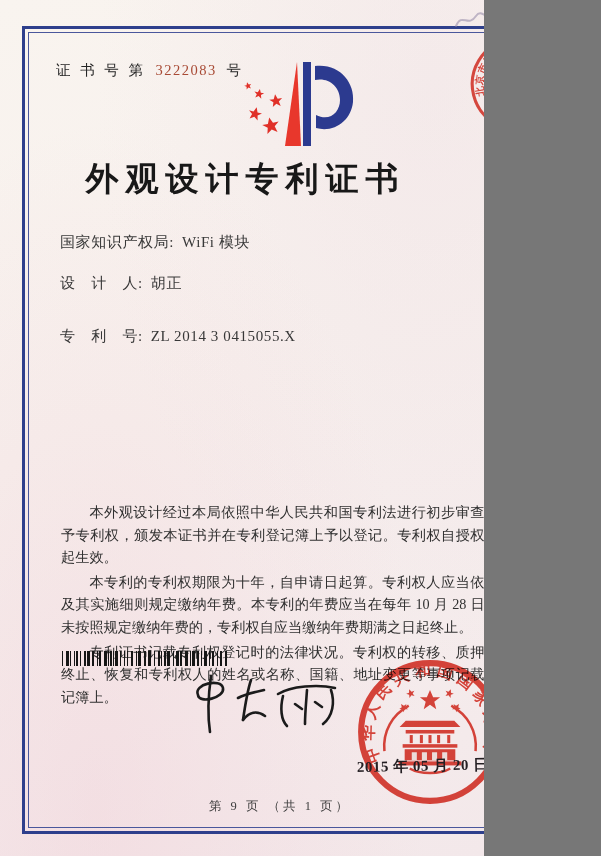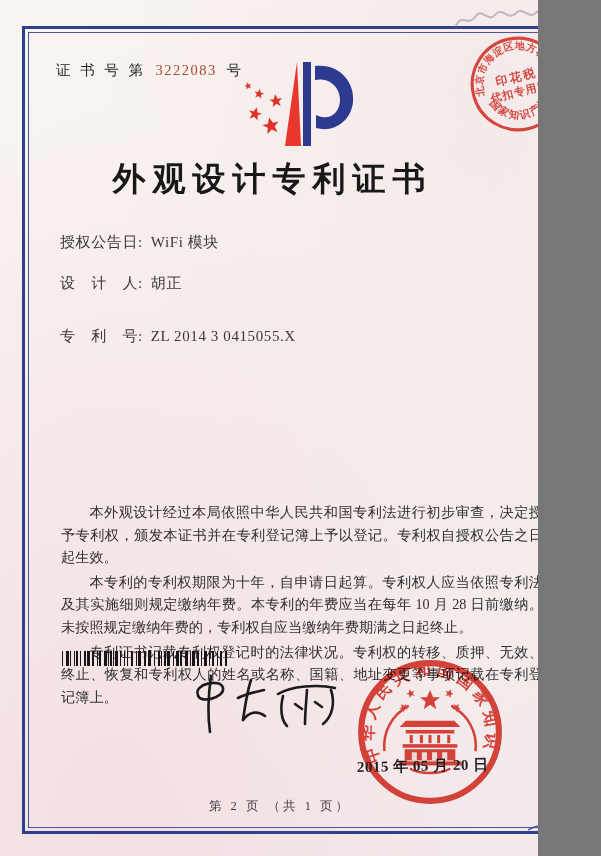--- a/index.html
+++ b/index.html
@@ -1,18 +1,18 @@
 <!DOCTYPE html>
 <html><head>
 <meta charset="utf-8">
 <style>
   html,body{margin:0;padding:0;}
   body{background:#777;}
   .page{
-    position:relative;width:538px;height:856px;overflow:hidden;
+    position:relative;width:484px;height:856px;overflow:hidden;
     background:
       radial-gradient(ellipse at 20% 95%, rgba(240,200,210,.35), transparent 60%),
       radial-gradient(ellipse at 90% 10%, rgba(235,215,225,.30), transparent 55%),
       linear-gradient(160deg,#f9f4ef 0%,#f7f0ed 45%,#f5ecec 75%,#f3e8ea 100%);
     font-family:"Liberation Serif",serif;color:#2b2b2b;
   }
   .frame-outer{
     position:absolute;left:22px;top:26px;width:556px;height:808px;
     box-sizing:border-box;border:3px solid #2e3f8c;
   }
@@ -105,21 +105,21 @@
       </text>
       <text font-size="10" letter-spacing="1.5" font-weight="bold">
         <textPath href="#taxBot">国家知识产权局</textPath>
       </text>
       <text x="50" y="47" text-anchor="middle" font-size="11.5" letter-spacing="2" font-weight="bold">印花税</text>
       <text x="50" y="61" text-anchor="middle" font-size="10.5" letter-spacing="1" font-weight="bold">代扣专用章</text>
     </g>
   </svg>
 
   <div class="field" style="top:233px">
-    <span>授权公告日:</span><span class="val">WiFi 模块</span>
+    <span>国家知识产权局:</span><span class="val">WiFi 模块</span>
   </div>
   <div class="field" style="top:274px">
     <span>设　计　人:</span><span class="val">胡正</span>
   </div>
   <div class="field" style="top:327px">
     <span>专　利　号:</span><span class="val">ZL 2014 3 0415055.X</span>
   </div>
 
   <div class="body-text">
     <p>本外观设计经过本局依照中华人民共和国专利法进行初步审查，决定授予专利权，颁发本证书并在专利登记簿上予以登记。专利权自授权公告之日起生效。</p>
@@ -274,15 +274,15 @@
         <rect x="44" y="106" width="62" height="4"></rect>
         <path d="M30,96 C28,76 38,60 54,51" fill="none" stroke="#da352a" stroke-width="2.5"></path>
         <path d="M120,96 C122,76 112,60 96,51" fill="none" stroke="#da352a" stroke-width="2.5"></path>
         <path d="M55,113 C65,119 85,119 95,113" fill="none" stroke="#da352a" stroke-width="2.5"></path>
       </g>
     </g>
   </svg>
 
   <div class="stamp-date">2015 年 05 月 20 日</div>
 
-  <div class="footer">第 2 页 （共 1 页）</div>
+  <div class="footer">第 9 页 （共 1 页）</div>
 
 </div>
 
 </body></html>

